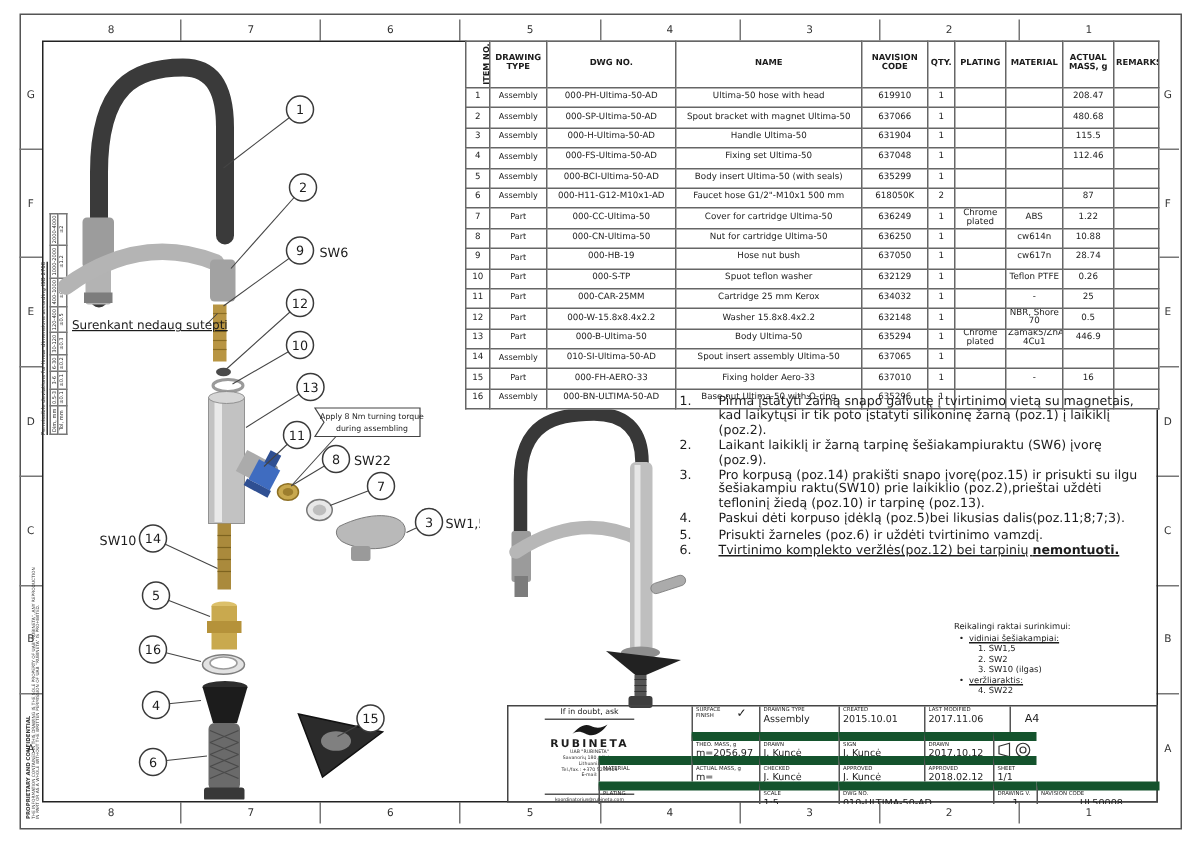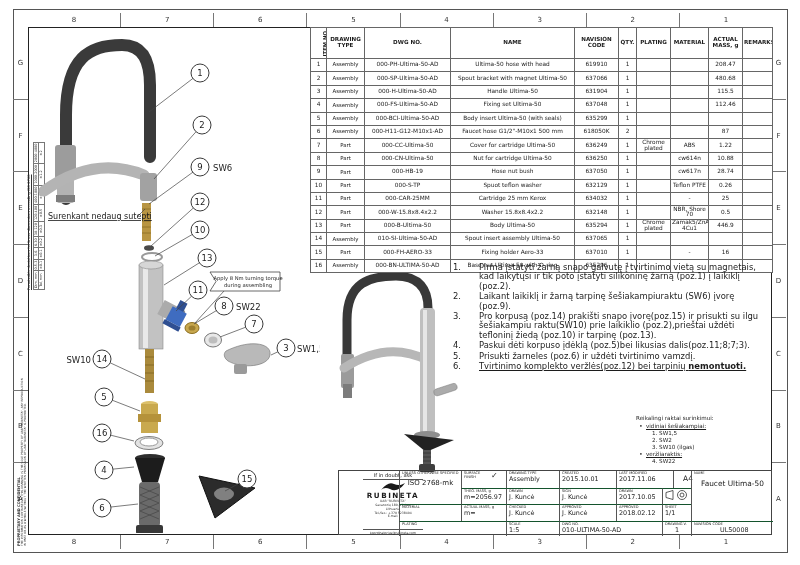--- a/index.html
+++ b/index.html
@@ -38,21 +38,21 @@
   .ins-t b{font-weight:bold;}
   
   #tools{position:absolute;left:636px;top:415px;width:136px;font-size:5.6px;line-height:1.25;}
   #tools .tl-title{margin-bottom:1px;}
   .tl-group{display:flex;}
   .tl-bullet{width:10px;text-align:center;flex:none;}
   .tl-glabel{text-decoration:underline;}
   .tl-items{margin-left:16px;}
   
   #titleblock{position:absolute;left:338px;top:470px;width:434px;height:65px;border:1px solid #444;box-sizing:border-box;font-size:6px;}
-  .tb-cell{position:absolute;box-sizing:border-box;border-left:1px solid #555;border-top:1px solid #14532d;overflow:hidden;}
+  .tb-cell{position:absolute;box-sizing:border-box;border-left:1px solid #555;border-top:6px solid #14532d;overflow:hidden;}
   .tb-label{font-size:3.6px;color:#222;padding:1px 1px 0 2px;line-height:1;}
   .tb-value{font-size:6.4px;padding:0 2px;line-height:1.1;}
   .tb-big{font-size:7.4px;text-align:center;}
   
   #logo-cell{display:flex;flex-direction:column;align-items:center;}
   .doubt{font-size:5.2px;width:100%;text-align:center;border-bottom:1px solid #555;padding:1px 0;}
   .brand{font-size:7.2px;font-weight:bold;letter-spacing:1.5px;}
   .addr{font-size:3.1px;text-align:center;line-height:1.25;color:#333;}
   .email{font-size:3.1px;width:100%;text-align:center;border-top:1px solid #555;margin-top:auto;padding:1px 0;}
   
@@ -660,24 +660,20 @@
       <div class="addr">
           <div>UAB "RUBINETA"</div>
           <div>Savanorių 180, Vilnius,</div>
           <div>Lithuania</div>
           <div>Tel./fax.: +370 5238404</div>
           <div>E-mail:</div>
         </div>
       <div class="email">koordinatorius@rubineta.com</div>
     </div>
 
-    <div class="tb-cell" style="left:60px;top:0;width:62px;height:33px;border-top:none;">
-      <div class="tb-label">UNLESS OTHERWISE SPECIFIED</div>
-      <div class="tb-value" style="font-size:7px;text-align:center;margin-top:4px;">ISO 2768-mk</div>
-    </div>
 
     <div class="tb-cell" style="left:122px;top:0;width:45px;height:17px;border-top:none;">
       <div class="tb-label" style="float:left;width:26px;">SURFACE FINISH</div>
       <span style="font-size:8px;">✓</span>
     </div>
 
     <div class="tb-cell" style="left:122px;top:17px;width:45px;height:16px;">
       <div class="tb-label">THEO. MASS, g</div>
       <div class="tb-value">m=2056.97</div>
     </div>
@@ -730,21 +726,21 @@
       <div class="tb-label" style="float:left;">DWG NO.</div>
       <div class="tb-value" style="clear:both;">010-ULTIMA-50-AD</div>
     </div>
 
     <div class="tb-cell" style="left:277px;top:0;width:46px;height:17px;border-top:none;">
       <div class="tb-label">LAST MODIFIED</div>
       <div class="tb-value">2017.11.06</div>
     </div>
     <div class="tb-cell" style="left:277px;top:17px;width:46px;height:16px;">
       <div class="tb-label">DRAWN</div>
-      <div class="tb-value">2017.10.05</div>
+      <div class="tb-value">2017.10.12</div>
     </div>
     <div class="tb-cell" style="left:277px;top:33px;width:46px;height:17px;">
       <div class="tb-label">APPROVED</div>
       <div class="tb-value">2018.02.12</div>
     </div>
 
     <div class="tb-cell tb-big" style="left:323px;top:0;width:29px;height:17px;border-top:none;line-height:16px;margin-left:11px;">A4</div>
     <div class="tb-cell" style="left:323px;top:17px;width:29px;height:16px;text-align:center;">
       <svg width="26" height="12" viewBox="0 0 26 12">
         <path d="M 2 3.5 L 9 1.5 L 9 10.5 L 2 8.5 Z" fill="none" stroke="#333" stroke-width="0.8"></path>
@@ -754,23 +750,19 @@
     </div>
     <div class="tb-cell" style="left:323px;top:33px;width:29px;height:17px;">
       <div class="tb-label">SHEET</div>
       <div class="tb-value">1/1</div>
     </div>
     <div class="tb-cell" style="left:323px;top:50px;width:29px;height:15px;">
       <div class="tb-label">DRAWING V.</div>
       <div class="tb-value" style="text-align:center;">1</div>
     </div>
 
-    <div class="tb-cell" style="left:352px;top:0;width:82px;height:50px;border-top:none;">
-      <div class="tb-label">NAME</div>
-      <div class="tb-value tb-big" style="margin-top:4px;">Faucet Ultima-50</div>
-    </div>
     <div class="tb-cell" style="left:352px;top:50px;width:82px;height:15px;">
       <div class="tb-label" style="float:left;">NAVISION CODE</div>
       <div class="tb-value" style="clear:both;margin-left:26px;">UL50008</div>
     </div>
   </div>
 
 </div>
 
 </body></html>

